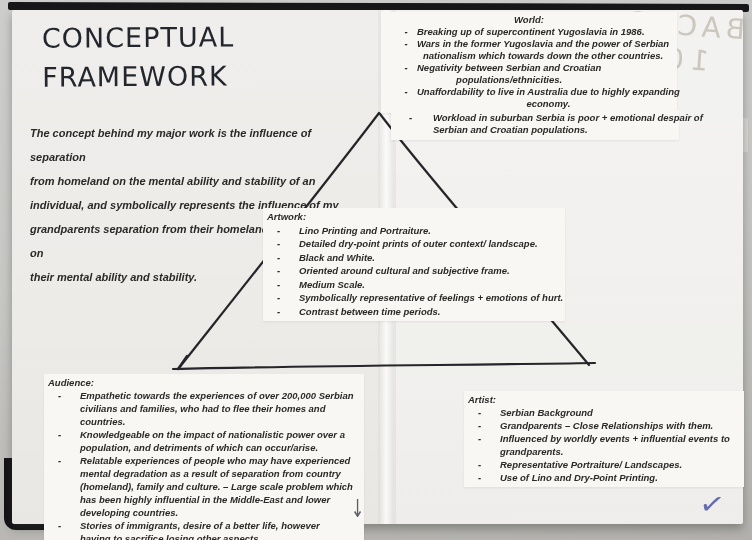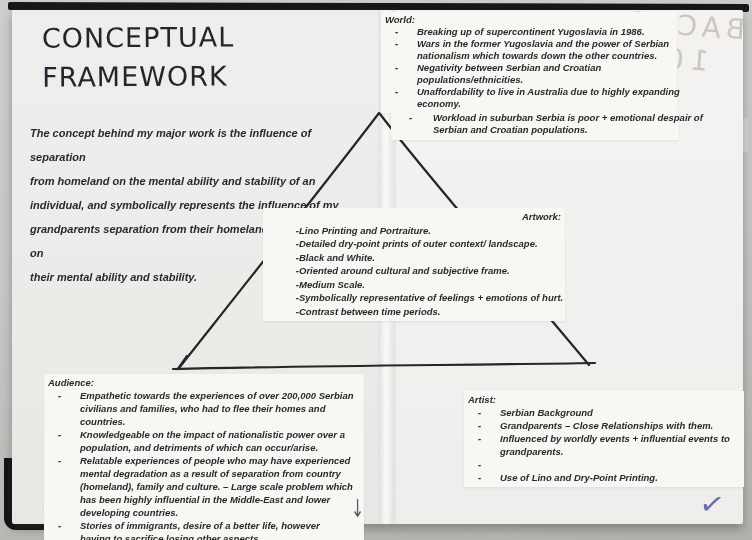--- a/index.html
+++ b/index.html
@@ -51,24 +51,24 @@
     font-size:11px; line-height:24px; white-space:pre-line; }
 
   .strip { position:absolute; z-index:5; background:#f8f7f4;
     box-shadow:0 1px 2px rgba(40,40,35,0.08); padding:2px 4px 3px 4px;
     font-size:9.5px; line-height:13px; }
   .strip .sec-title { }
   .bullet { display:flex; }
   .dash { flex:0 0 22px; padding-left:10px; }
   .txt { white-space:pre; }
 
-  .strip-world  { left:381px; top:12px;  width:288px; line-height:12px; }
+  .strip-world  { left:381px; top:12px;  width:288px; line-height:12px;text-align:center; }
   .strip-world2 { left:391px; top:110px; width:280px; line-height:12.3px; }
   .strip-world2 .dash { padding-left:14px; flex-basis:24px; }
-  .strip-artwork  { left:263px; top:208px; width:294px; line-height:13.5px;text-align:right; }
+  .strip-artwork  { left:263px; top:208px; width:294px; line-height:13.5px; }
   .strip-audience { left:44px;  top:374px; width:312px; line-height:13px; }
   .strip-artist   { left:464px; top:391px; width:272px; line-height:13px; }
 
   
   .check { position:absolute; left:700px; top:487px; z-index:7;
     color:#4f57a5; font-size:29px; opacity:0.85;
     transform:rotate(9deg) scaleX(1.05); font-family:"DejaVu Sans", sans-serif; }
   .down-arrow { position:absolute; left:351px; top:494px; z-index:7;
     color:#33384a; font-size:16px; opacity:0.8; transform:scaleY(1.55);
     transform-origin:top; font-family:"DejaVu Sans", sans-serif; }
@@ -209,20 +209,21 @@
       <span class="dash">-</span>
       <span class="txt">Grandparents – Close Relationships with them.</span>
     </div>
     <div class="bullet">
       <span class="dash">-</span>
       <span class="txt">Influenced by worldly events + influential events to
 grandparents.</span>
     </div>
     <div class="bullet">
       <span class="dash">-</span>
+      <span class="txt">Representative Portraiture/ Landscapes.</span>
     </div>
     <div class="bullet">
       <span class="dash">-</span>
       <span class="txt">Use of Lino and Dry-Point Printing.</span>
     </div>
   </div>
 
   <svg class="tri tri-front" width="752" height="540">
     <path d="M187,356 L178,369"></path>
     <path d="M173,369 C290,366 470,365 595,363"></path>

